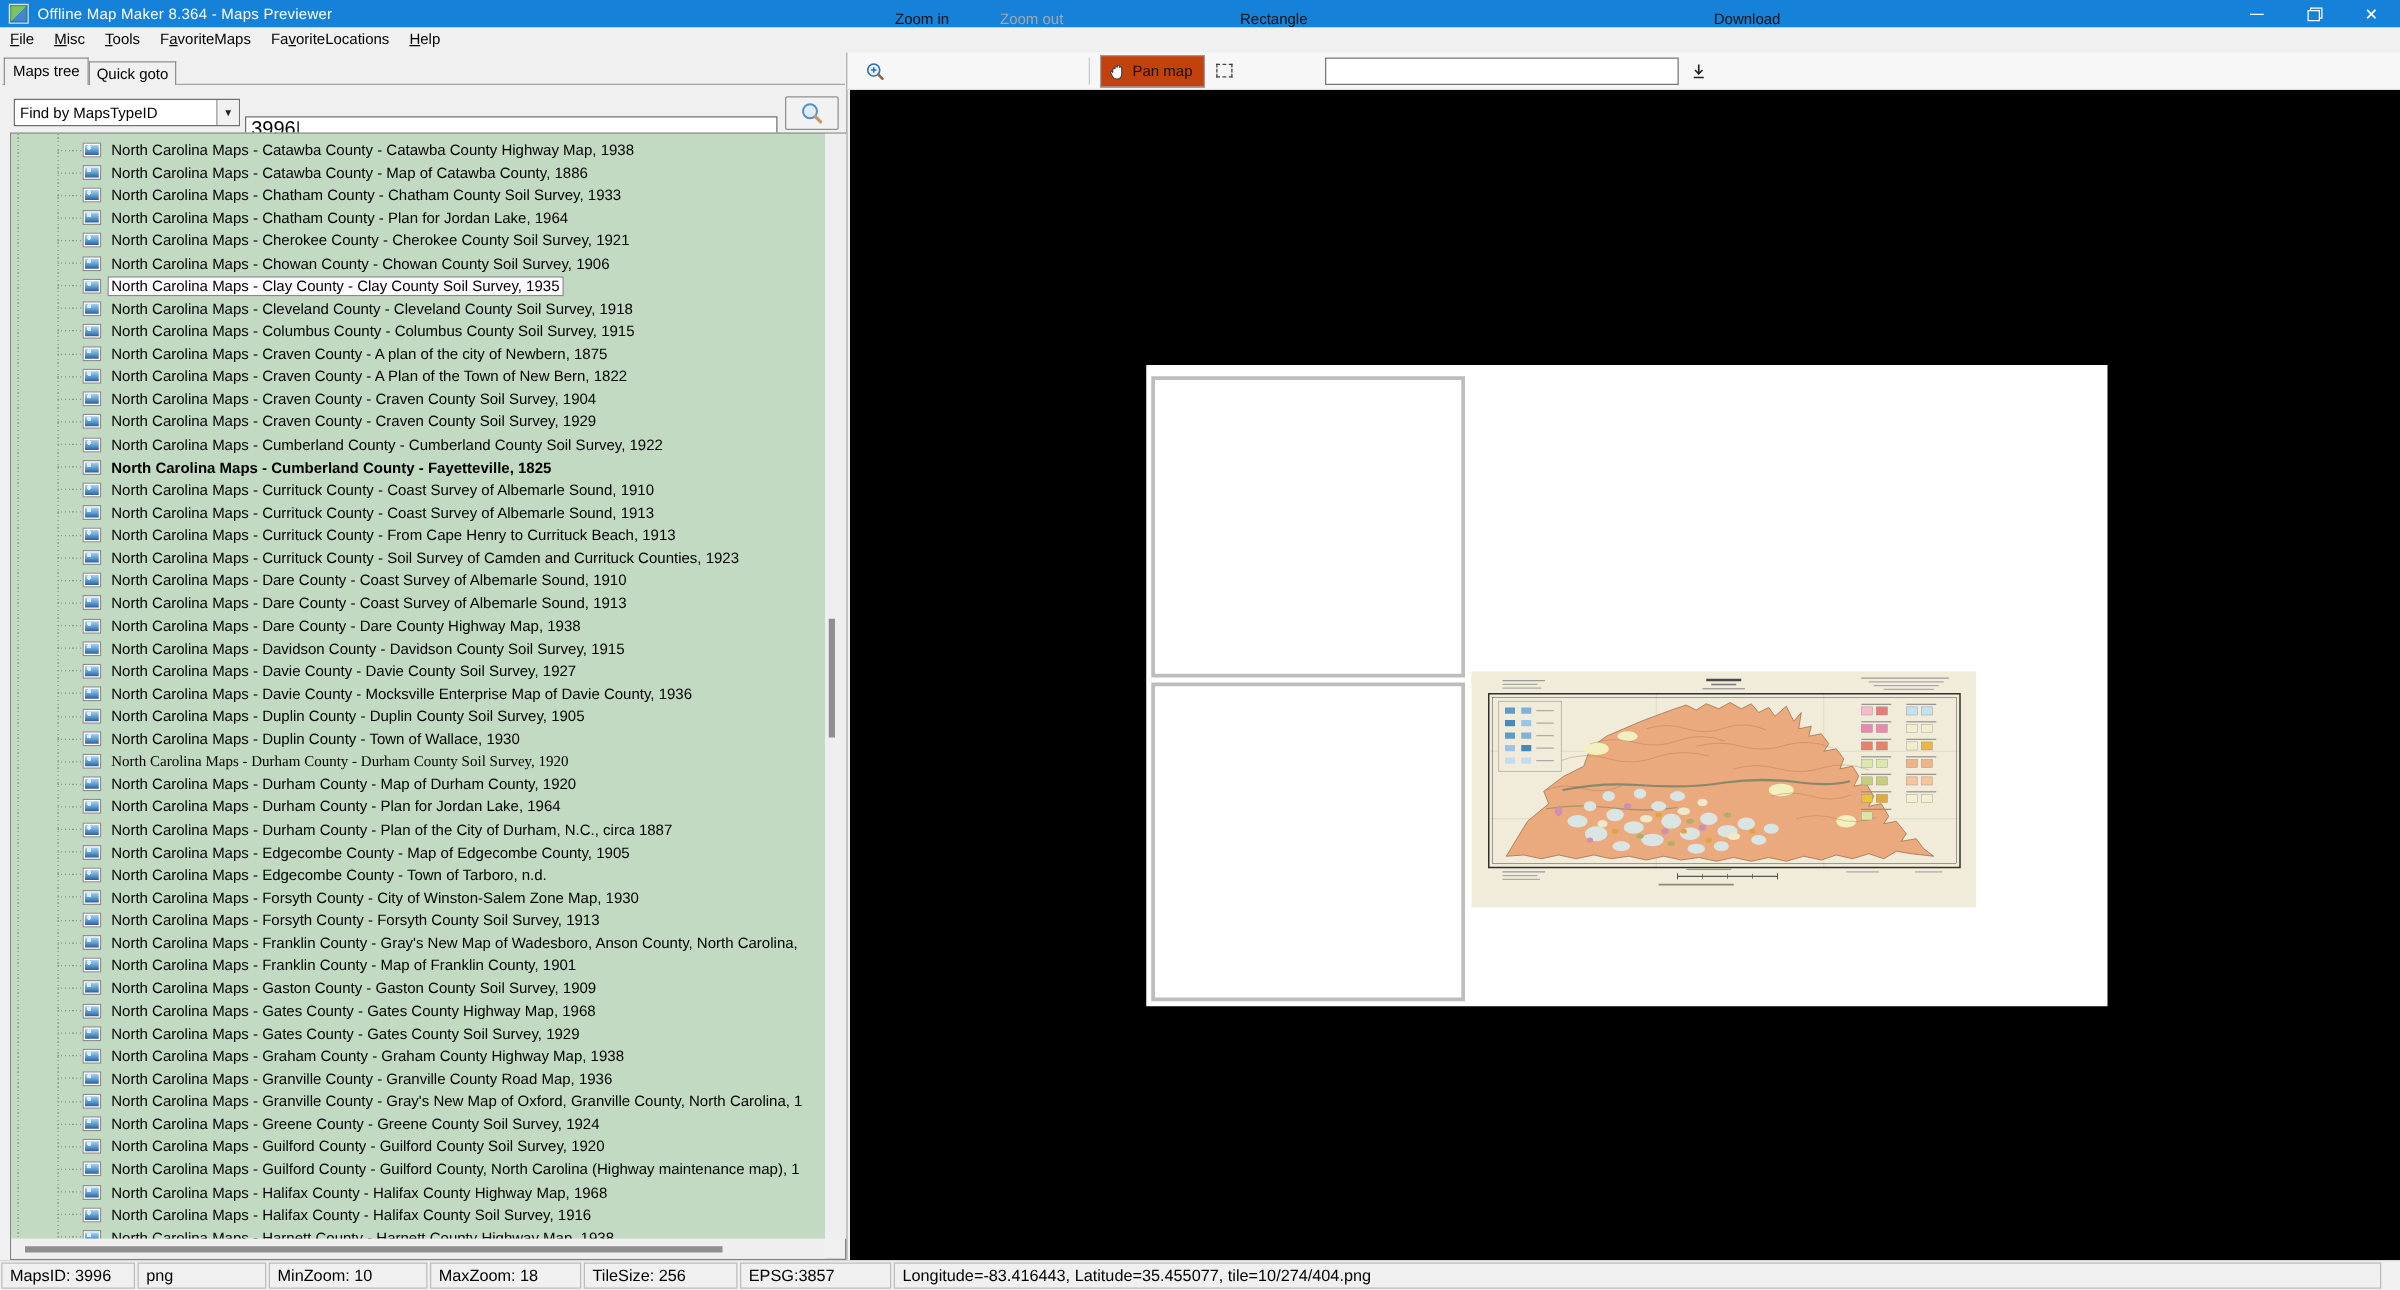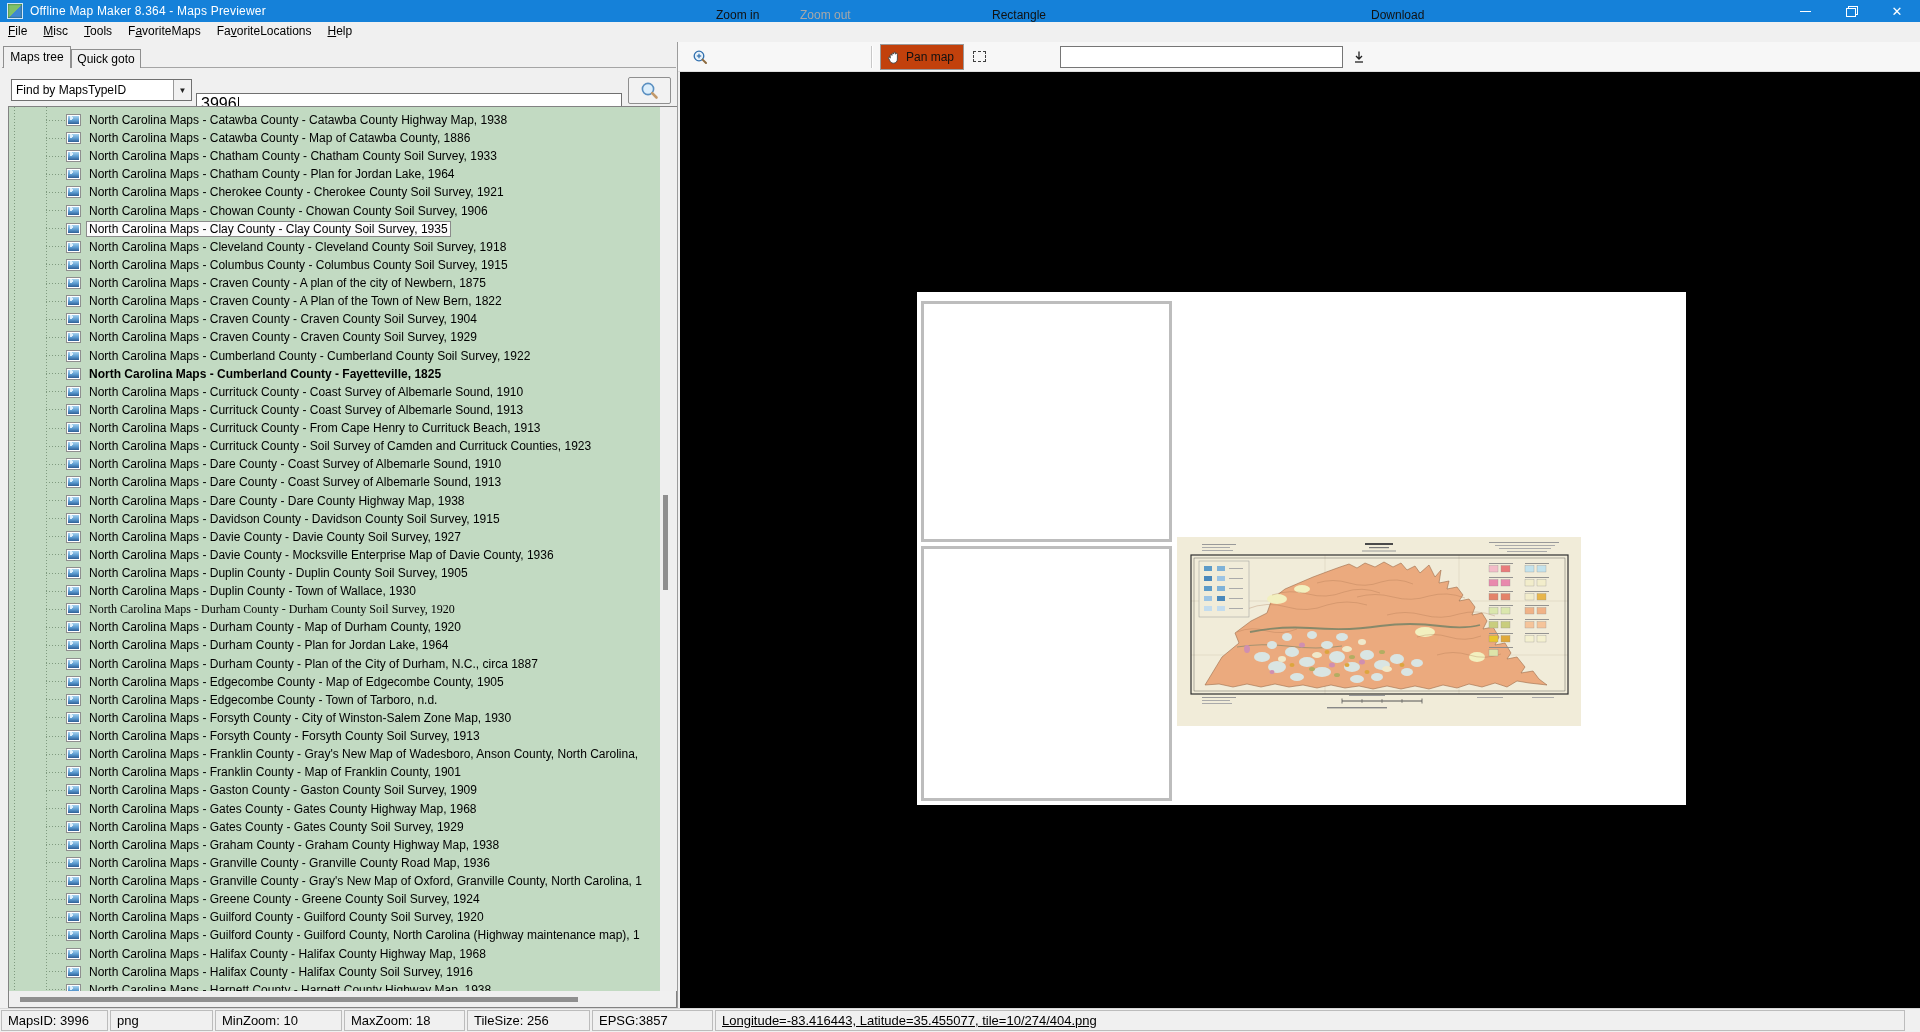--- a/index.html
+++ b/index.html
@@ -716,14 +716,14 @@
   </svg>
 </div>
 
 <div id="statusbar" class="abs">
     <div class="status-cell" style="width: 107px;">MapsID: 3996</div>
     <div class="status-cell" style="width: 103px;">png</div>
     <div class="status-cell" style="width: 127px;">MinZoom: 10</div>
     <div class="status-cell" style="width: 121px;">MaxZoom: 18</div>
     <div class="status-cell" style="width: 123px;">TileSize: 256</div>
     <div class="status-cell" style="width: 121px;">EPSG:3857</div>
-    <div class="status-cell" style="width: 1190px; text-decoration: underline;">Longitude=-83.416443, Latitude=35.455077, tile=10/274/404.png</div>
+    <div class="status-cell" style="width: 1190px;">Longitude=-83.416443, Latitude=35.455077, tile=10/274/404.png</div>
   </div>
 
 </body></html>

